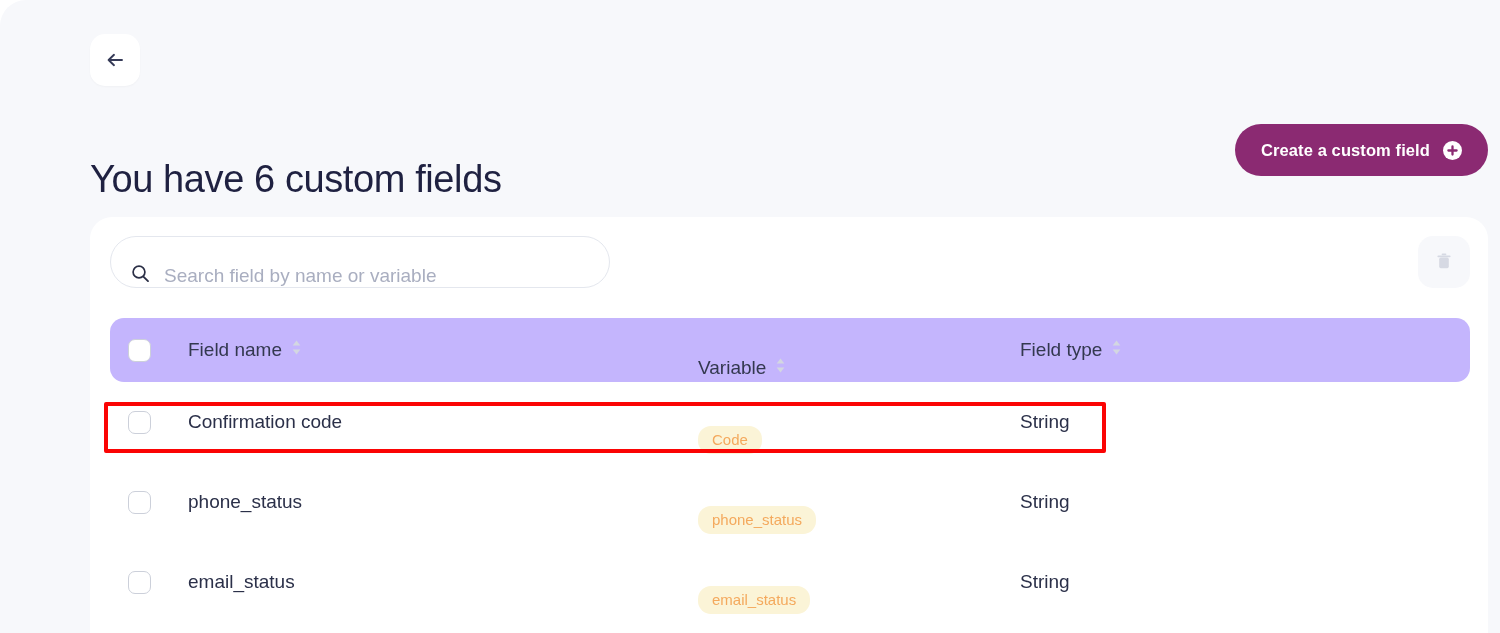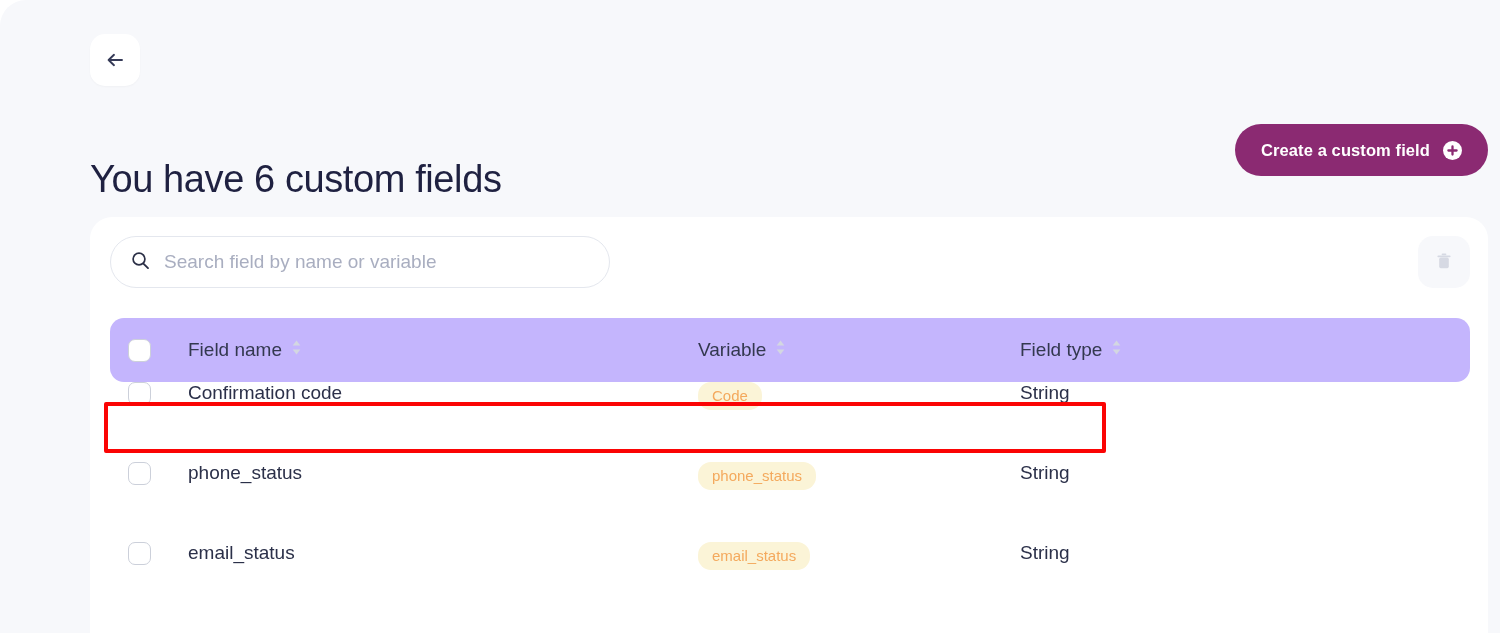--- a/index.html
+++ b/index.html
@@ -95,21 +95,21 @@
   
   .search-wrap {
     position: absolute;
     left: 20px;
     top: 19px;
     width: 500px;
     height: 52px;
     border: 1.4px solid #e4e7ee;
     border-radius: 26px;
     display: flex;
-    align-items: center;
+    align-items: flex-end;
     padding: 0 20px;
     gap: 14px;
     background: #fff;
   }
   .search-icon { flex: 0 0 auto; display: block; }
   .search-input {
     border: none;
     outline: none;
     flex: 1 1 auto;
     font-family: "Liberation Sans", sans-serif;
@@ -146,28 +146,28 @@
     display: flex;
     align-items: center;
     height: 64px;
     background: #c4b5fd;
     border-radius: 14px;
     padding-left: 18px;
   }
 
   .trow {
     display: flex;
-    align-items: flex-start;
+    align-items: center;
     height: 80px;
     padding-left: 18px;
   }
 
   .col-check { width: 60px; flex: 0 0 60px; display: flex; align-items: center; }
   .col-name  { width: 510px; flex: 0 0 510px; }
-  .col-var   { width: 322px; flex: 0 0 322px; }
+  .col-var   { width: 322px; flex: 0 0 322px; margin-top: 36px; }
   .col-type  { flex: 1 1 auto; }
 
   .checkbox {
     width: 23px;
     height: 23px;
     border: 1.6px solid #ccd0da;
     border-radius: 7px;
     background: #fff;
     cursor: pointer;
     display: block;

